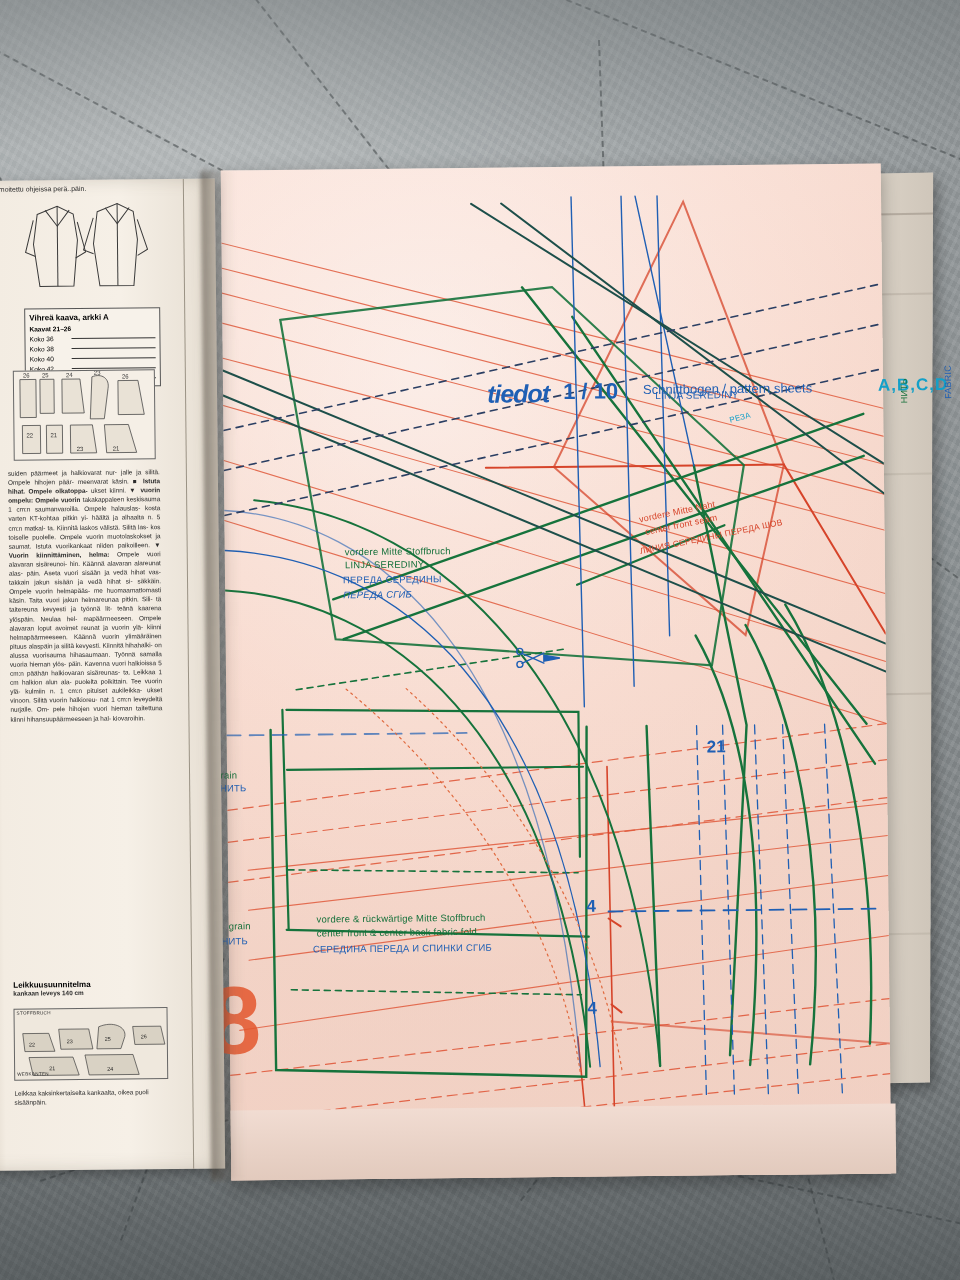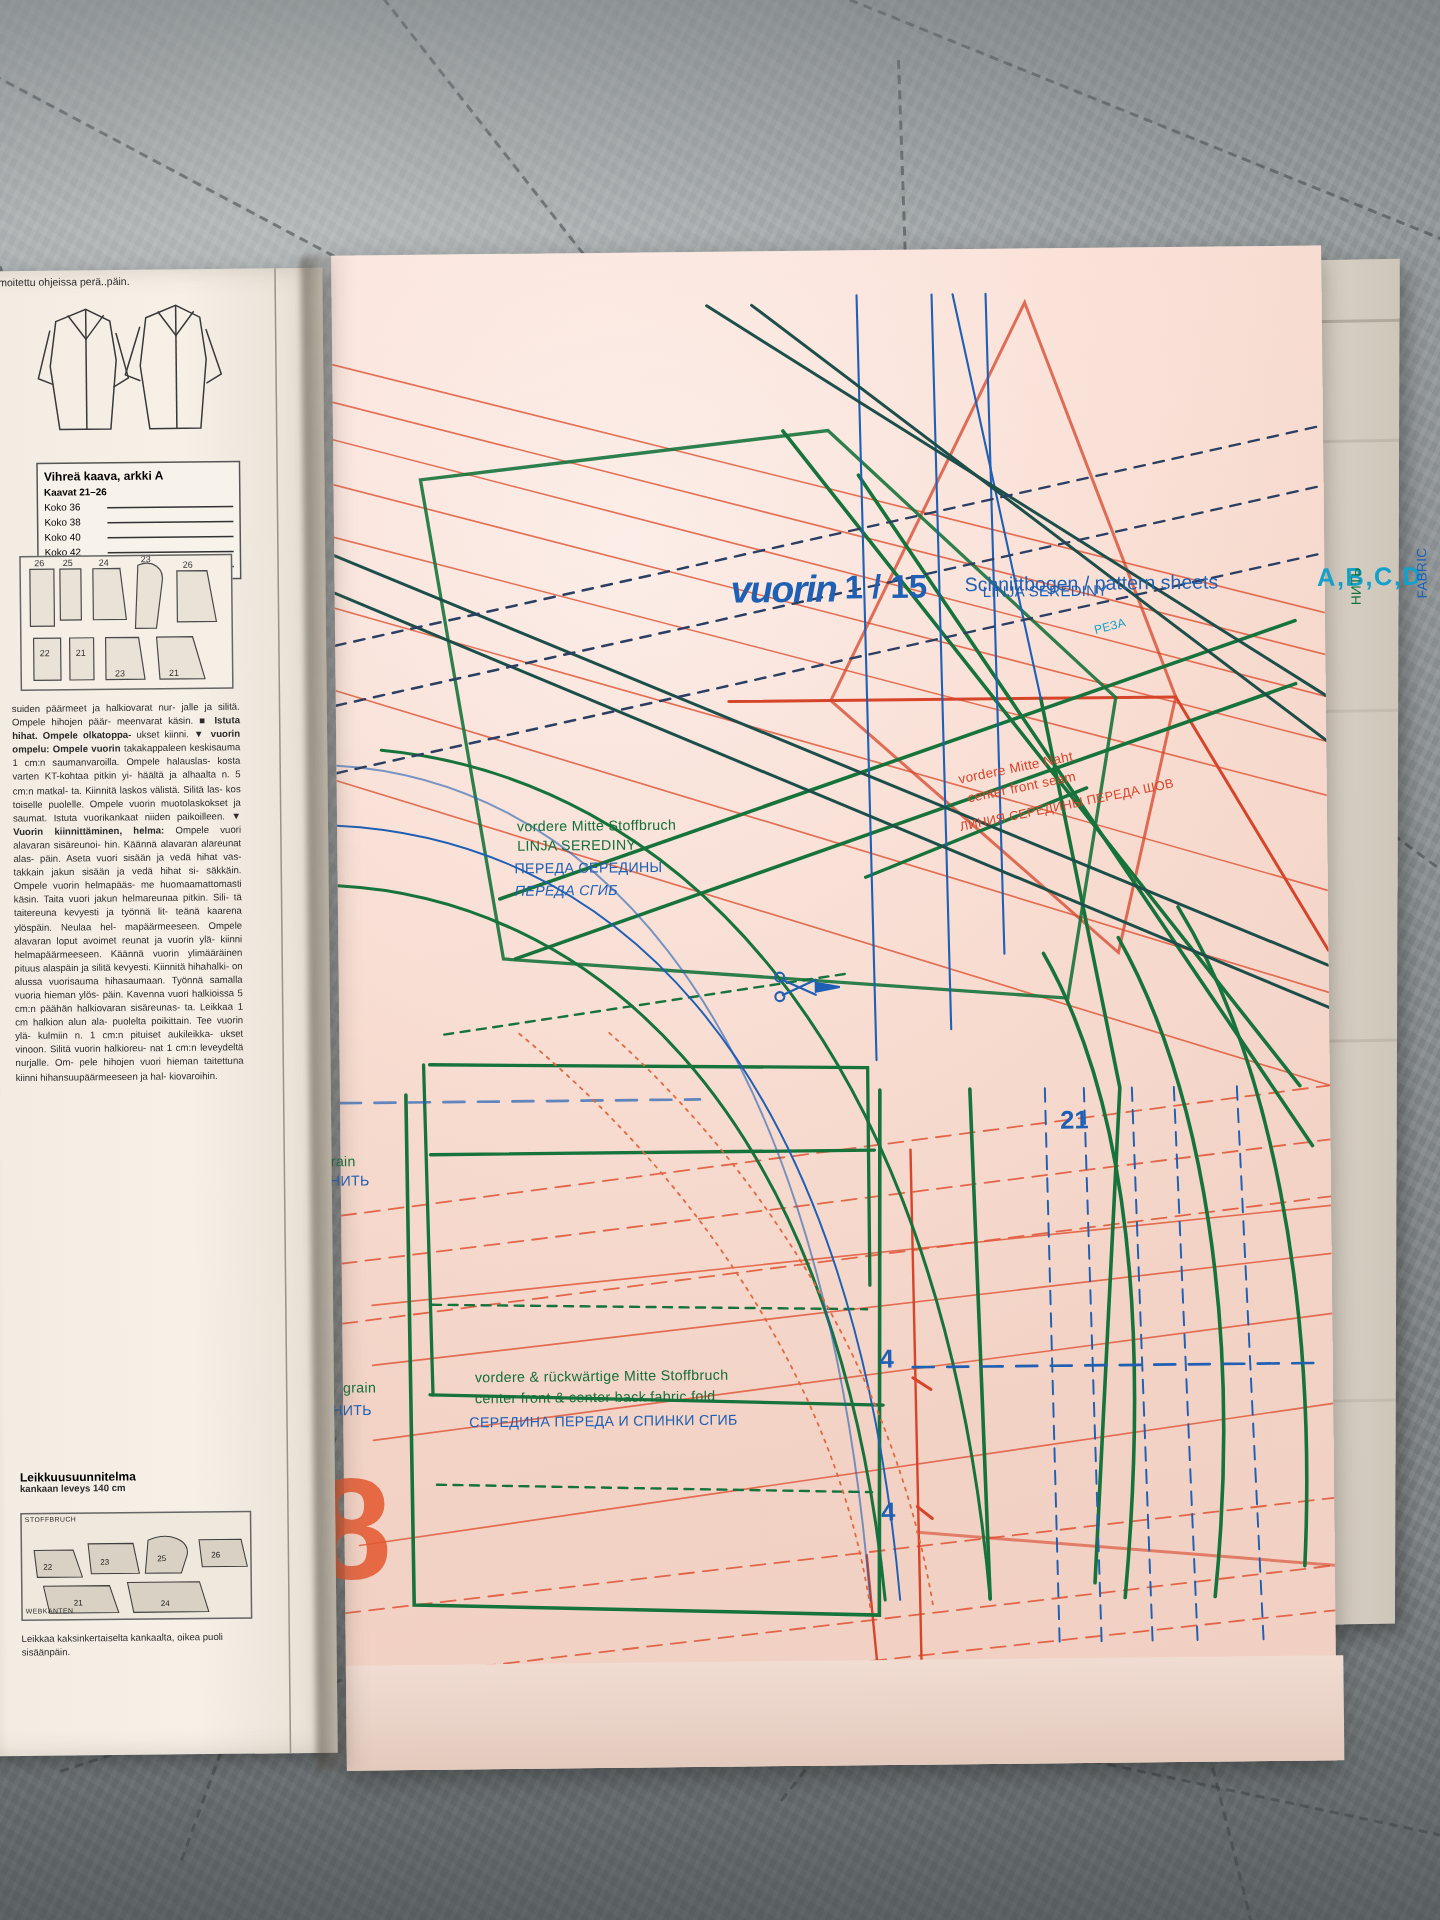--- a/index.html
+++ b/index.html
@@ -250,22 +250,22 @@
 
           <g stroke="#1f5fb4" stroke-width="1.4">
             <path d="M296 486 l22 10 m0 -10 l-22 10"></path>
             <circle cx="294" cy="484" r="3"></circle>
               <circle cx="294" cy="497" r="3"></circle>
             <path d="M318 488 l16 3 l-16 3 z" fill="#1f5fb4"></path>
           </g>
         </g>
       </svg>
 
-      <div class="burda">vuorin</div>
-      <div class="sheetno">1 / 15</div>
+      <div class="burda">tiedot</div>
+      <div class="sheetno">1 / 10</div>
       <div class="sheettitle">Schnittbogen / pattern sheets</div>
       <div class="abcd">A,B,C,D</div>
 
       <div class="pt blue" style="left:432px;top:224px;font-size:10px;">LINJA SEREDINY</div>
       <div class="pt blue" style="left:720px;top:236px;transform:rotate(-90deg);transform-origin:0 0;font-size:9px;">FABRIC</div>
       <div class="pt green" style="left:676px;top:240px;transform:rotate(-90deg);transform-origin:0 0;font-size:9px;">НИТЬ</div>
       <div class="pt" style="left:506px;top:248px;color:#14a0c8;transform:rotate(-14deg);font-size:8px;">РЕЗА</div>
 
       <div class="pt red" style="left:414px;top:341px;transform:rotate(-11deg);">vordere Mitte Naht</div>
       <div class="pt red" style="left:420px;top:354px;transform:rotate(-11deg);">center front seam</div>

